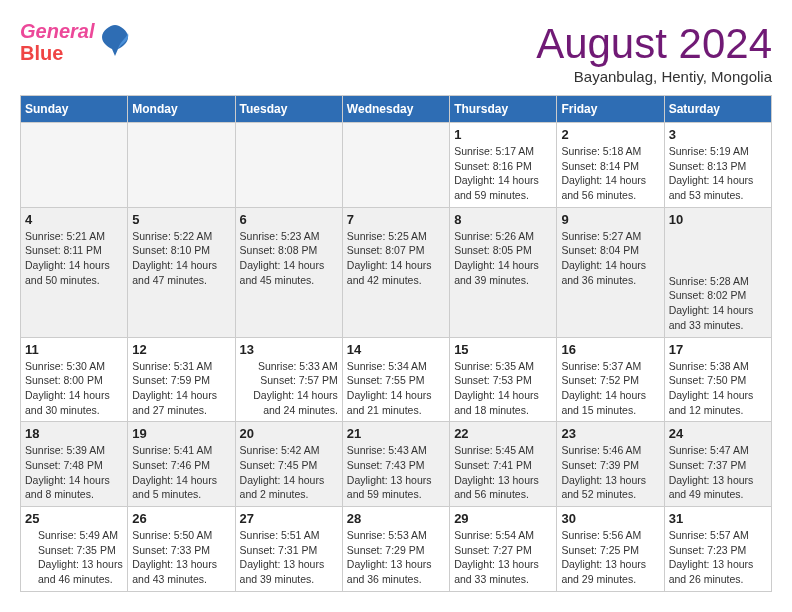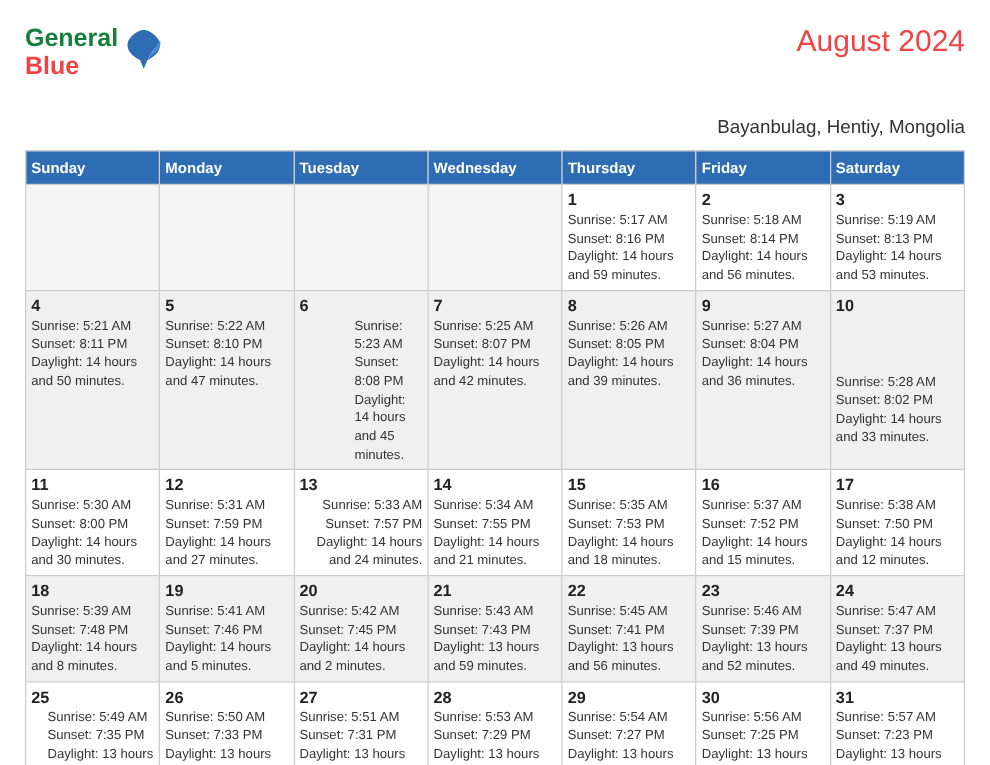--- a/index.html
+++ b/index.html
@@ -74,34 +74,34 @@
     .row-even td { background: #ebebeb; }
     .row-odd td.empty-cell { background: #f5f5f5; }
   </style>
 </head>
 <body>
 
 <div class="header-section">
   <div class="logo">
     <div style="display:flex;align-items:center;gap:2px;">
       <div style="display:flex;flex-direction:column;">
-        <span style="font-size:20px;font-weight:bold;color:#15803d;line-height:1.1;">General</span>
+        <span style="font-size:20px;font-weight:bold;color:#ec4899;line-height:1.1;font-style:italic;">General</span>
         <span style="font-size:20px;font-weight:bold;color:#ef4444;line-height:1.1;">Blue</span>
       </div>
       <div style="margin-left:4px;">
         <svg width="30" height="35" viewBox="0 0 30 35">
           <path d="M15 2 C20 2, 28 8, 28 14 C28 20, 22 24, 18 26 L15 33 L12 26 C8 24, 2 20, 2 14 C2 8, 10 2, 15 2Z" fill="#2e6db4"></path>
           <path d="M18 26 C22 20, 30 18, 28 10 C26 16, 20 18, 18 26Z" fill="#4a90d9"></path>
         </svg>
       </div>
     </div>
   </div>
   <div class="title-section">
-    <div style="font-size:24px;color:#ef4444;font-weight:normal;">August 2024</div>
-    <div style="font-size:15px;color:#333;margin-top:45px;">Bayanbulag, Hentiy, Mongolia</div>
+    <div style="font-size:42px;color:#701a75;font-weight:normal;">August 2024</div>
+    <div style="font-size:15px;color:#333;">Bayanbulag, Hentiy, Mongolia</div>
   </div>
 </div>
 
 <table>
   <thead>
     <tr>
     <th>Sunday</th>
         <th>Monday</th>
         <th>Tuesday</th>
         <th>Wednesday</th>
@@ -148,21 +148,21 @@
         </td>
         <td>
           <span class="day-num">5</span>
           <div class="day-info" style="white-space: pre-line;">Sunrise: 5:22 AM
 Sunset: 8:10 PM
 Daylight: 14 hours
 and 47 minutes.</div>
         </td>
         <td>
           <span class="day-num">6</span>
-          <div class="day-info" style="white-space: pre-line; margin-left: 44px;">Sunrise: 5:23 AM
+          <div class="day-info" style="white-space: pre-line;">Sunrise: 5:23 AM
 Sunset: 8:08 PM
 Daylight: 14 hours
 and 45 minutes.</div>
         </td>
         <td>
           <span class="day-num">7</span>
           <div class="day-info" style="white-space: pre-line;">Sunrise: 5:25 AM
 Sunset: 8:07 PM
 Daylight: 14 hours
 and 42 minutes.</div>

